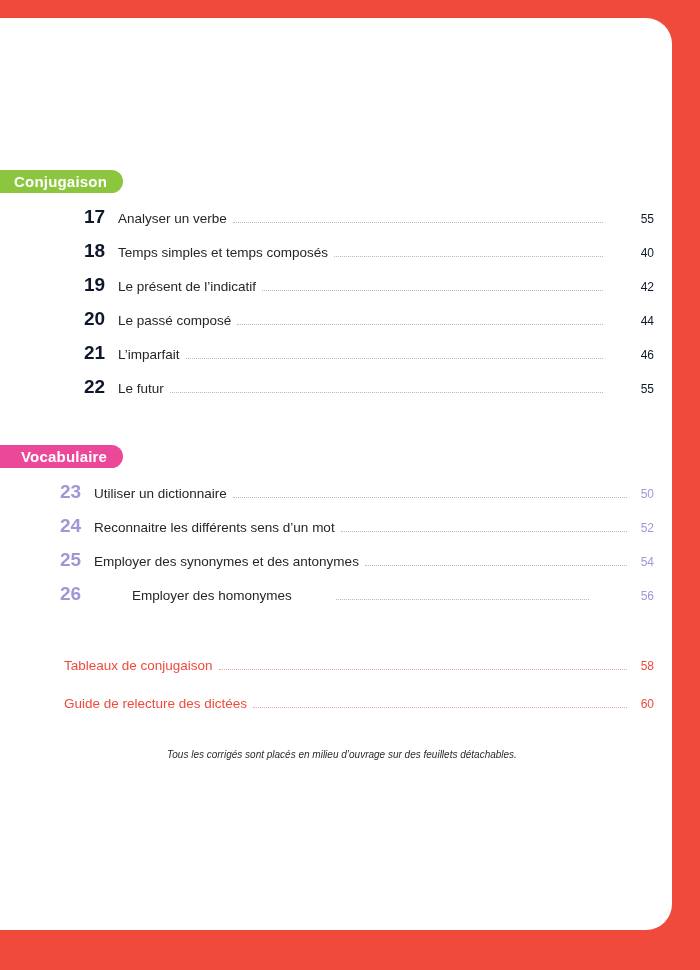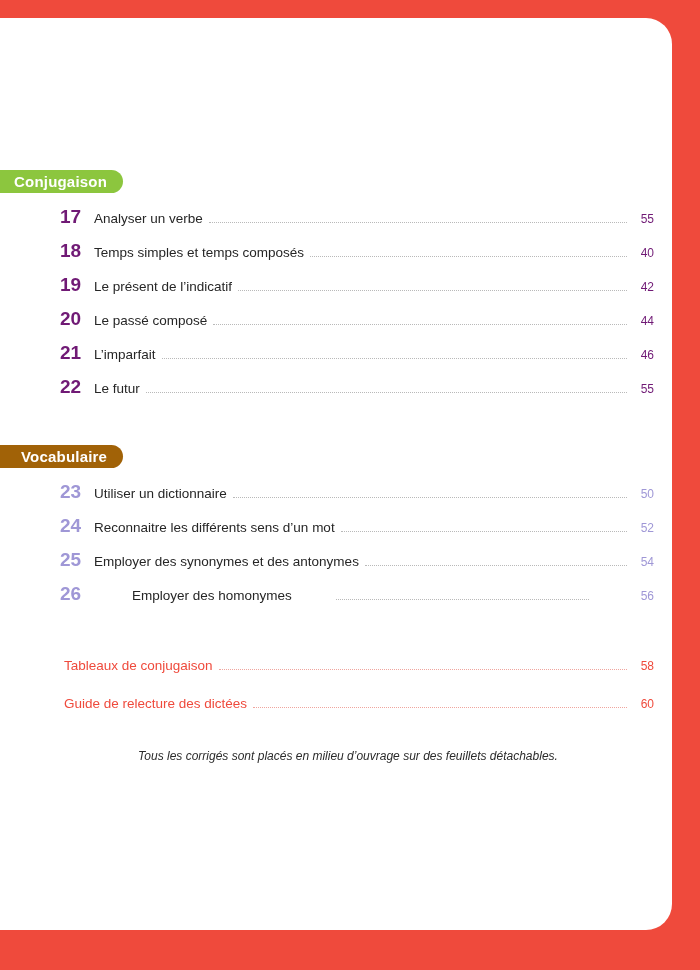--- a/index.html
+++ b/index.html
@@ -42,21 +42,21 @@
     line-height: 23px;
     padding: 0 16px 0 14px;
     border-radius: 0 12px 12px 0;
     color: #ffffff;
     font-size: 15px;
     font-weight: bold;
     letter-spacing: 0.2px;
     white-space: nowrap;
   }
   .pill-green { background: #8cc63e; }
-  .pill-purple { background: #a16207; padding-left: 21px; }
+  .pill-purple { background: #ec4899; padding-left: 21px; }
 
   
   .entry {
     position: absolute;
     left: 60px;
     width: 594px;
     height: 26px;
     display: flex;
     align-items: baseline;
   }
@@ -86,21 +86,21 @@
     right: 0;
     bottom: 0;
     border-bottom: 1px dotted #b9b9b9;
   }
   .entry .page-no {
     font-size: 12px;
     width: 22px;
     flex: 0 0 22px;
     text-align: right;
   }
-  .green .num, .green .page-no { color: #701a75; }
+  .green .num, .green .page-no { color: #0f172a; margin-left: 24px; }
   .purple .num, .purple .page-no { color: #9f97d6; }
 
   
   .extra {
     position: absolute;
     left: 64px;
     width: 590px;
     height: 24px;
     display: flex;
     align-items: baseline;
@@ -129,24 +129,24 @@
     font-size: 12px;
     width: 22px;
     flex: 0 0 22px;
     text-align: right;
     margin-top: 12px;
   }
 
   
   .footnote {
     position: absolute;
-    left: 12px;
+    left: 6px;
     width: 672px;
     text-align: center;
-    font-size: 12px;
+    font-size: 10px;
     font-style: italic;
     color: #2b2b2b;
   }
 </style>
 </head>
 <body>
 
 <div class="page">
   <div class="content">
 

